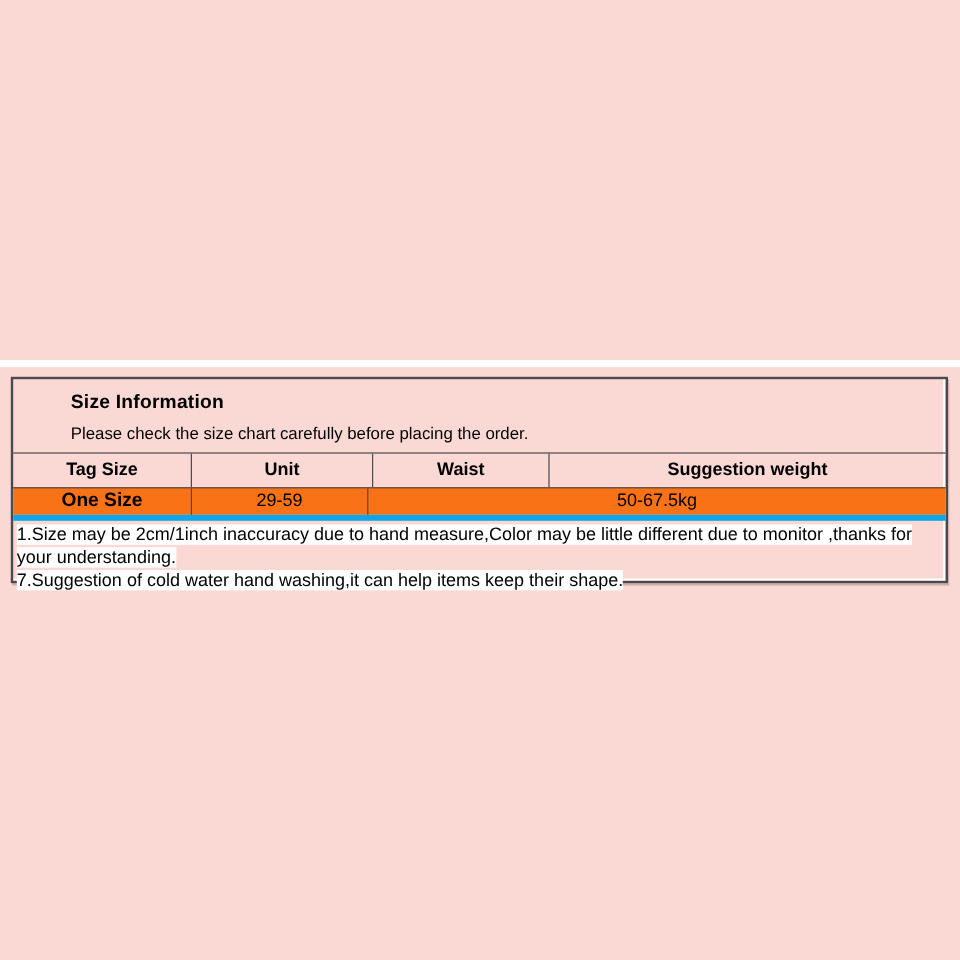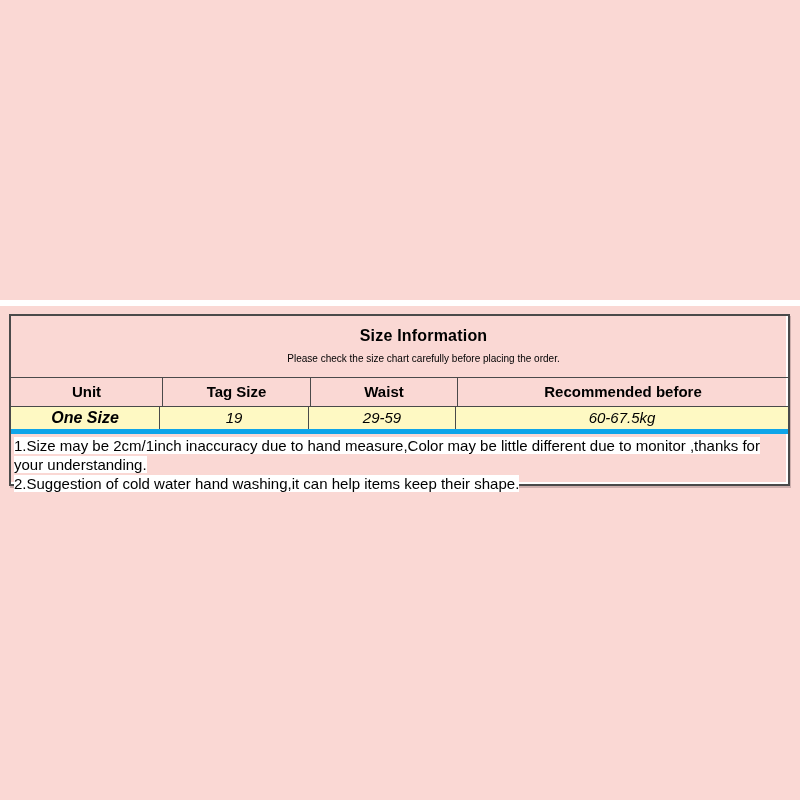--- a/index.html
+++ b/index.html
@@ -15,34 +15,34 @@
     position:absolute;left:0;top:300px;width:800px;height:6px;
     background:#ffffff;
   }
   .size-table{
     position:absolute;left:9px;top:314px;width:781px;height:172px;
     border:2px solid #4a4a4a;
     box-sizing:border-box;
     background:#fad8d4;
     box-shadow:inset -2px -2px 0 #ffffff, 1px 2px 0 rgba(120,100,100,0.35);
   }
-  .title-section{height:61px;text-align:center;padding-left:48px;}
+  .title-section{height:61px;text-align:left;padding-left:48px;}
   .title{padding-top:11px;font-size:16px;font-weight:bold;letter-spacing:0.2px;}
-  .subtitle{padding-top:8px;font-size:10px;}
+  .subtitle{padding-top:8px;font-size:14px;}
   .row{display:flex;border-top:1px solid #4a4a4a;}
   .cell{text-align:center;box-sizing:border-box;overflow:hidden;white-space:nowrap;}
   .cell + .cell{border-left:1px solid #4a4a4a;}
   .c0{width:148px;}
   .c1{width:151px;}
   .c2{width:149px;}
   .c3{width:147px;}
   .c4{flex:1;}
   .header-row{height:28px;}
   .header-row .cell{font-weight:bold;font-size:15px;line-height:27px;}
-  .data-row{height:22px;background:#fef9c3;font-style:italic;}
+  .data-row{height:22px;background:#f97316;}
   .data-row .cell{font-size:15px;line-height:21px;}
   .data-row .cell.first{font-weight:bold;font-size:16px;}
   .notes{
     border-top:5px solid #0ea5e9;
     font-size:15px;line-height:19px;
     padding:2px 0 0 3px;
   }
   .note{margin:0;}
   .note .hl{background:#ffffff;}
 </style>
@@ -52,31 +52,30 @@
 <div class="seam"></div>
 
 <div class="size-table">
 
   <div class="title-section">
     <div class="title">Size Information</div>
     <div class="subtitle">Please check the size chart carefully before placing the order.</div>
   </div>
 
   <div class="row header-row">
+    <div class="cell c0">Tag Size</div>
     <div class="cell c1">Unit</div>
-    <div class="cell c0">Tag Size</div>
     <div class="cell c3">Waist</div>
-    <div class="cell c4">Recommended before</div>
+    <div class="cell c4">Suggestion weight</div>
   </div>
 
   <div class="row data-row">
     <div class="cell c0 first">One Size</div>
-    <div class="cell c2">19</div>
     <div class="cell c3">29-59</div>
-    <div class="cell c4">60-67.5kg</div>
+    <div class="cell c4">50-67.5kg</div>
   </div>
 
   <div class="notes">
     <p class="note"><span class="hl">1.Size may be 2cm/1inch inaccuracy due to hand measure,Color may be little different due to monitor ,thanks for your understanding.</span></p>
-    <p class="note"><span class="hl">2.Suggestion of cold water hand washing,it can help items keep their shape.</span></p>
+    <p class="note"><span class="hl">7.Suggestion of cold water hand washing,it can help items keep their shape.</span></p>
   </div>
 
 </div>
 
 </body></html>

